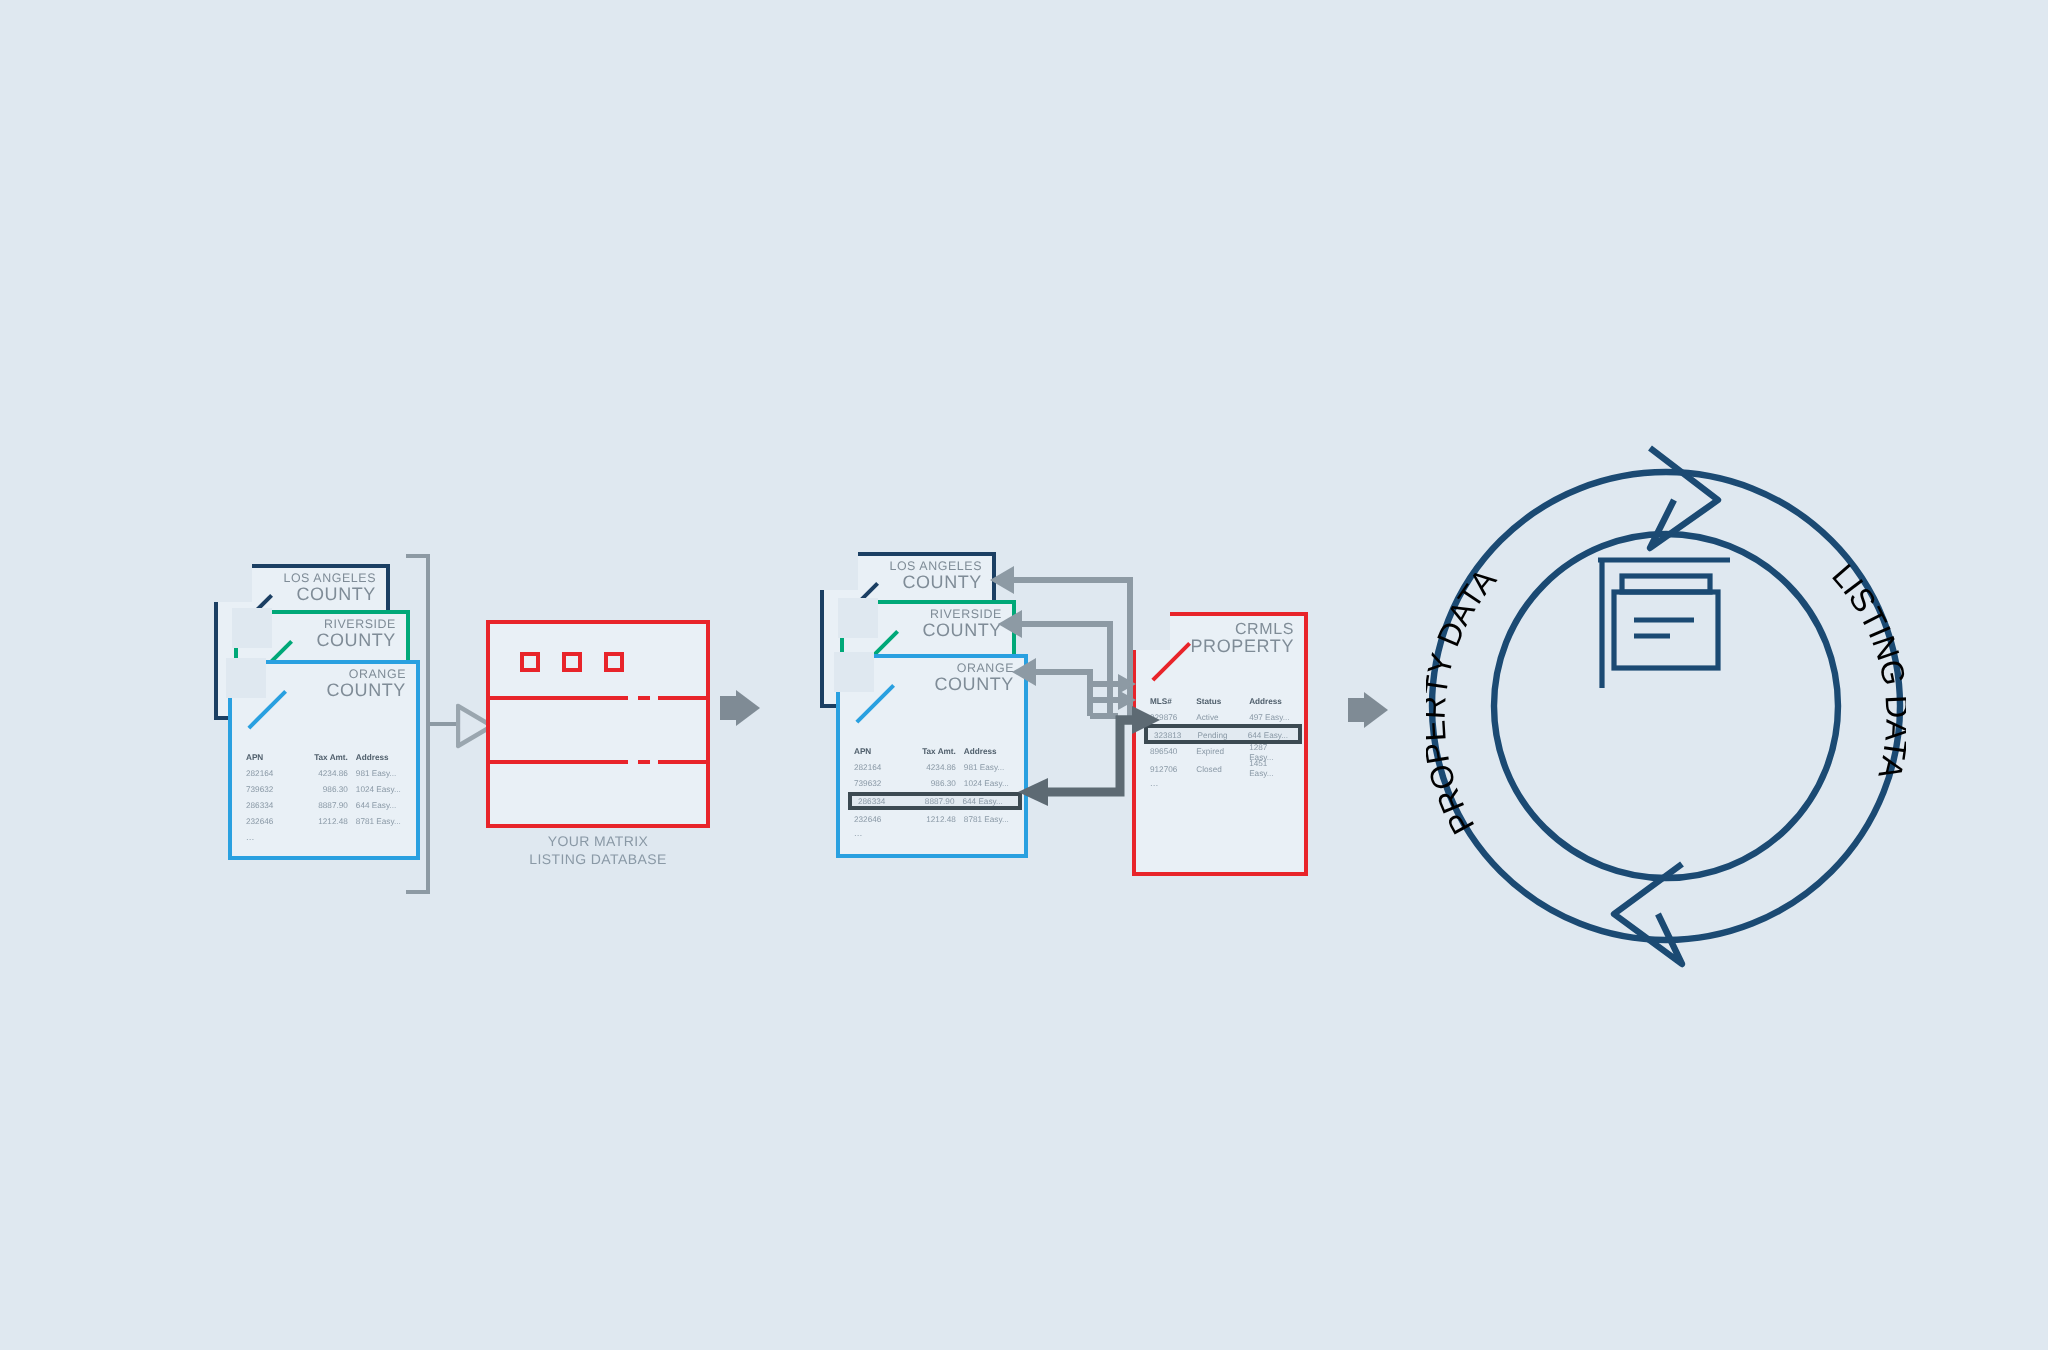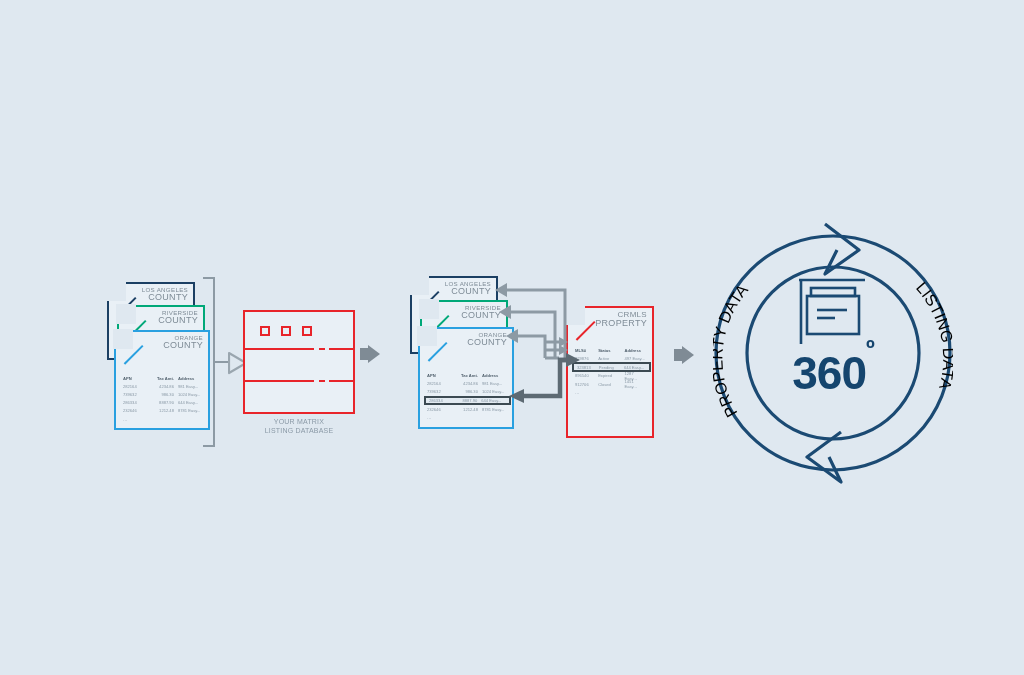--- a/index.html
+++ b/index.html
@@ -443,19 +443,16 @@
         <line x1="88" y1="58" x2="88" y2="122"></line>
         <line x1="86" y1="58" x2="152" y2="58"></line>
         <rect x="98" y="66" width="44" height="8"></rect>
         <rect x="94" y="74" width="52" height="38"></rect>
         <line x1="104" y1="88" x2="134" y2="88"></line>
         <line x1="104" y1="96" x2="122" y2="96"></line>
       </g>
     </svg>
 
     <div class="center-360" style="top:128px;">
-      <div class="num360">
-        <span>360</span><sup>º</sup>
-      </div>
     </div>
   </div>
 
 </div>
 
 </body></html>

